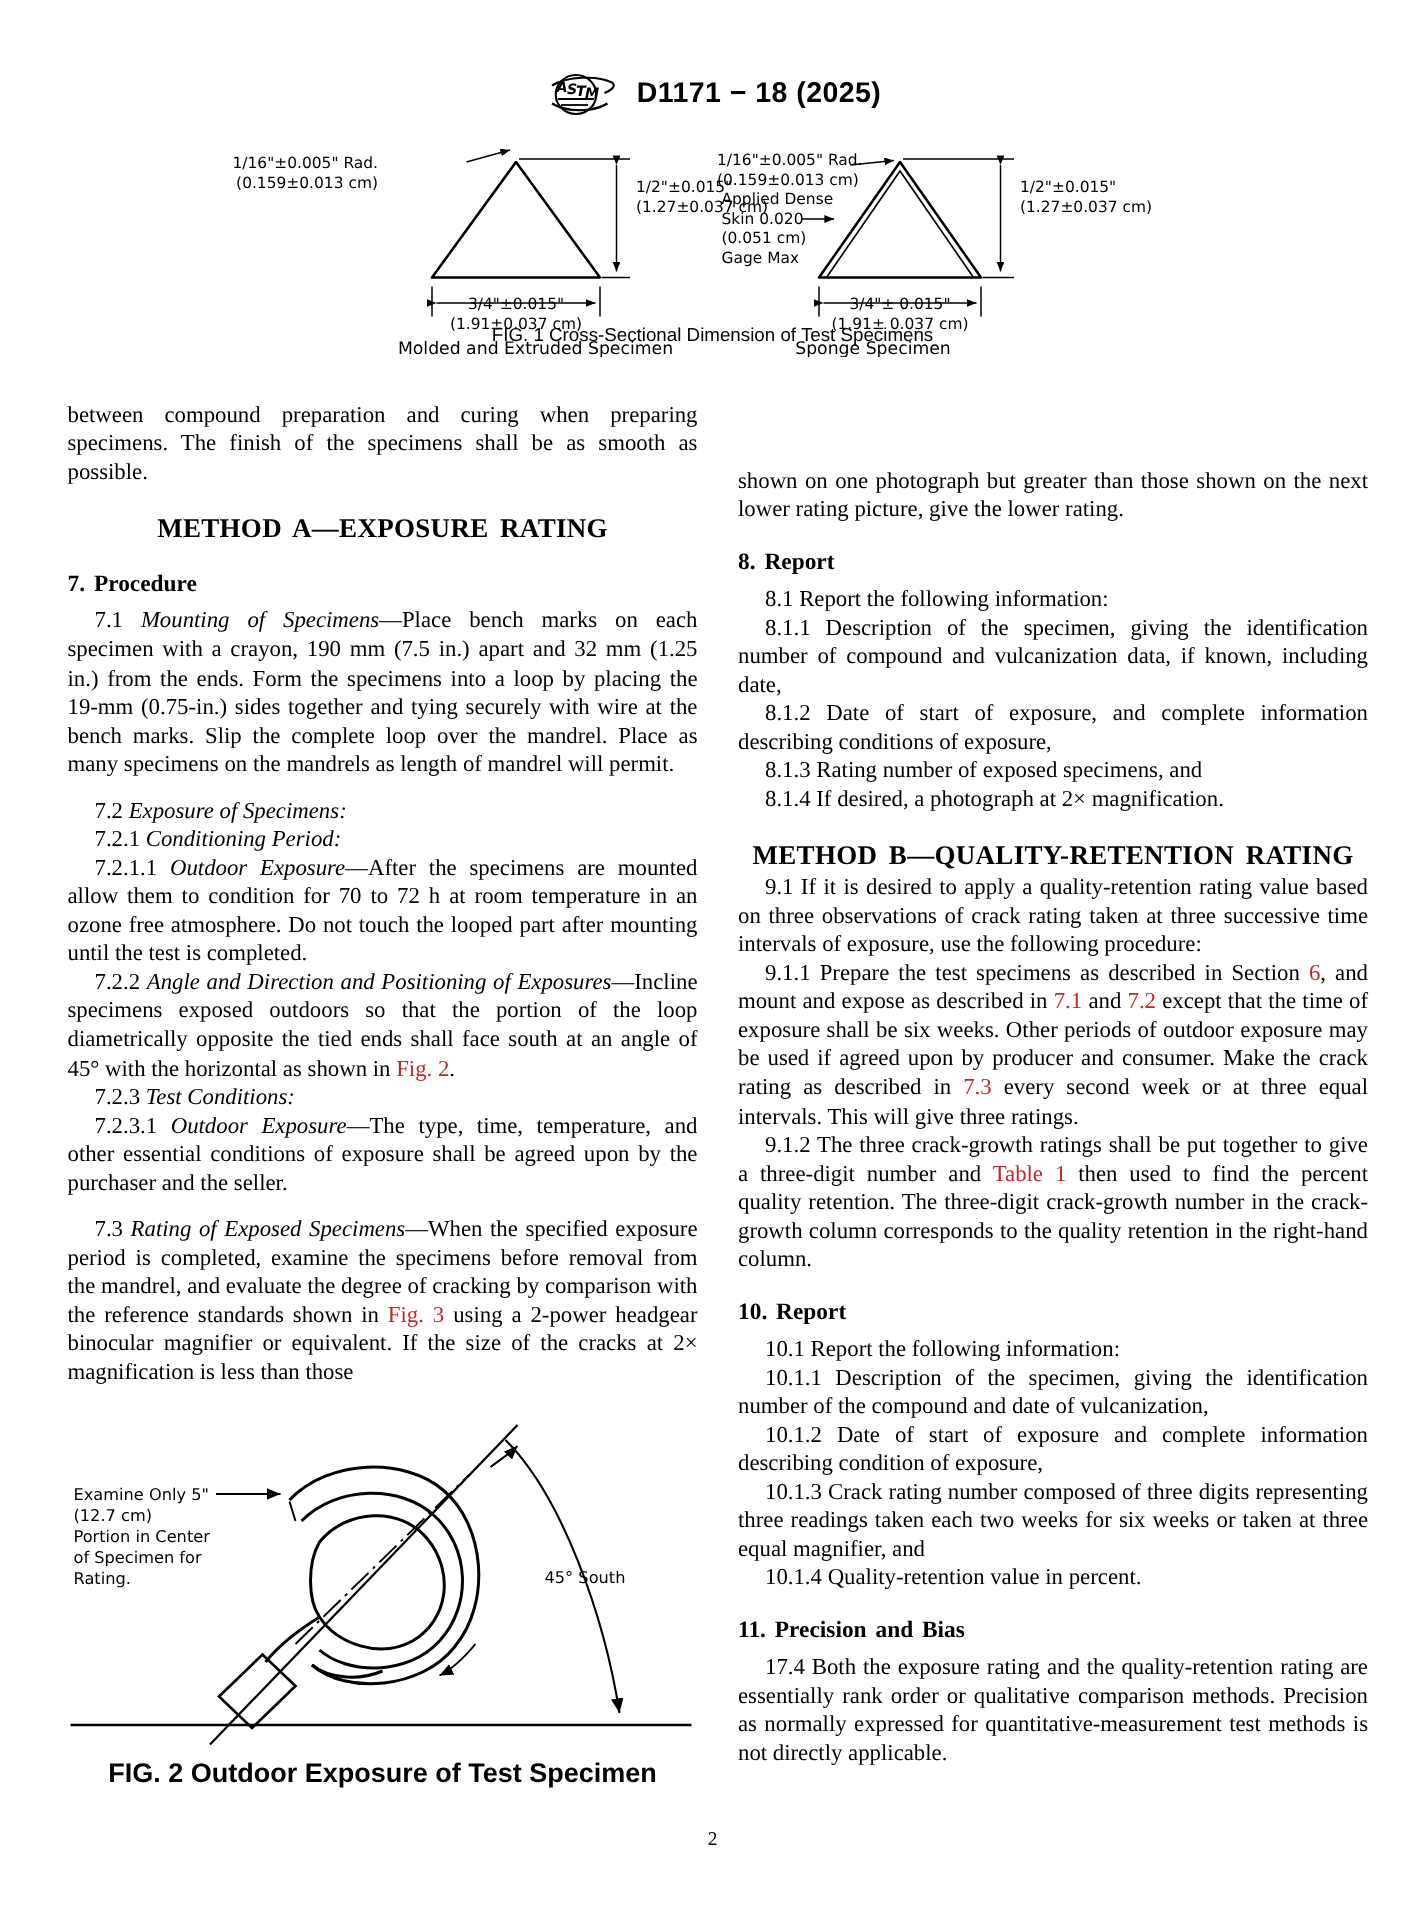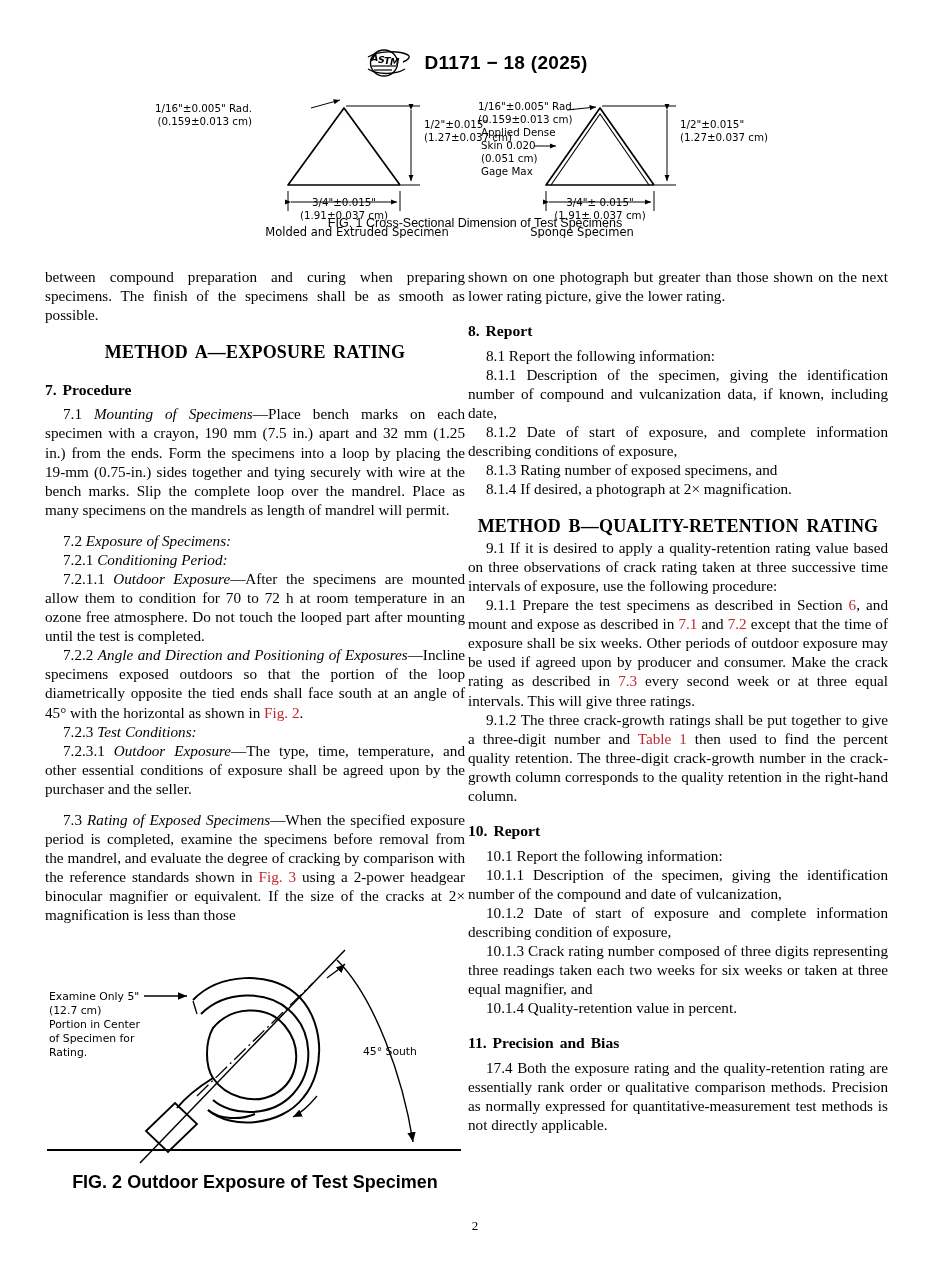--- a/index.html
+++ b/index.html
@@ -66,21 +66,21 @@
   .col {
     position: absolute;
     top: 267px;
     width: 420px;
     font-size: 15.2px;
     line-height: 1.255;
     text-align: justify;
     text-justify: inter-word;
   }
   .col-left  { left: 45px; }
-  .col-right { left: 468px; }
+  .col-right { left: 492px; margin-top: 44px; }
 
   .col p {
     margin: 0;
     text-indent: 0;
   }
   p.ind { text-indent: 18px; }
   p.gap { margin-top: 12px; }
 
   h2.method {
     font-family: "Liberation Serif", serif;

